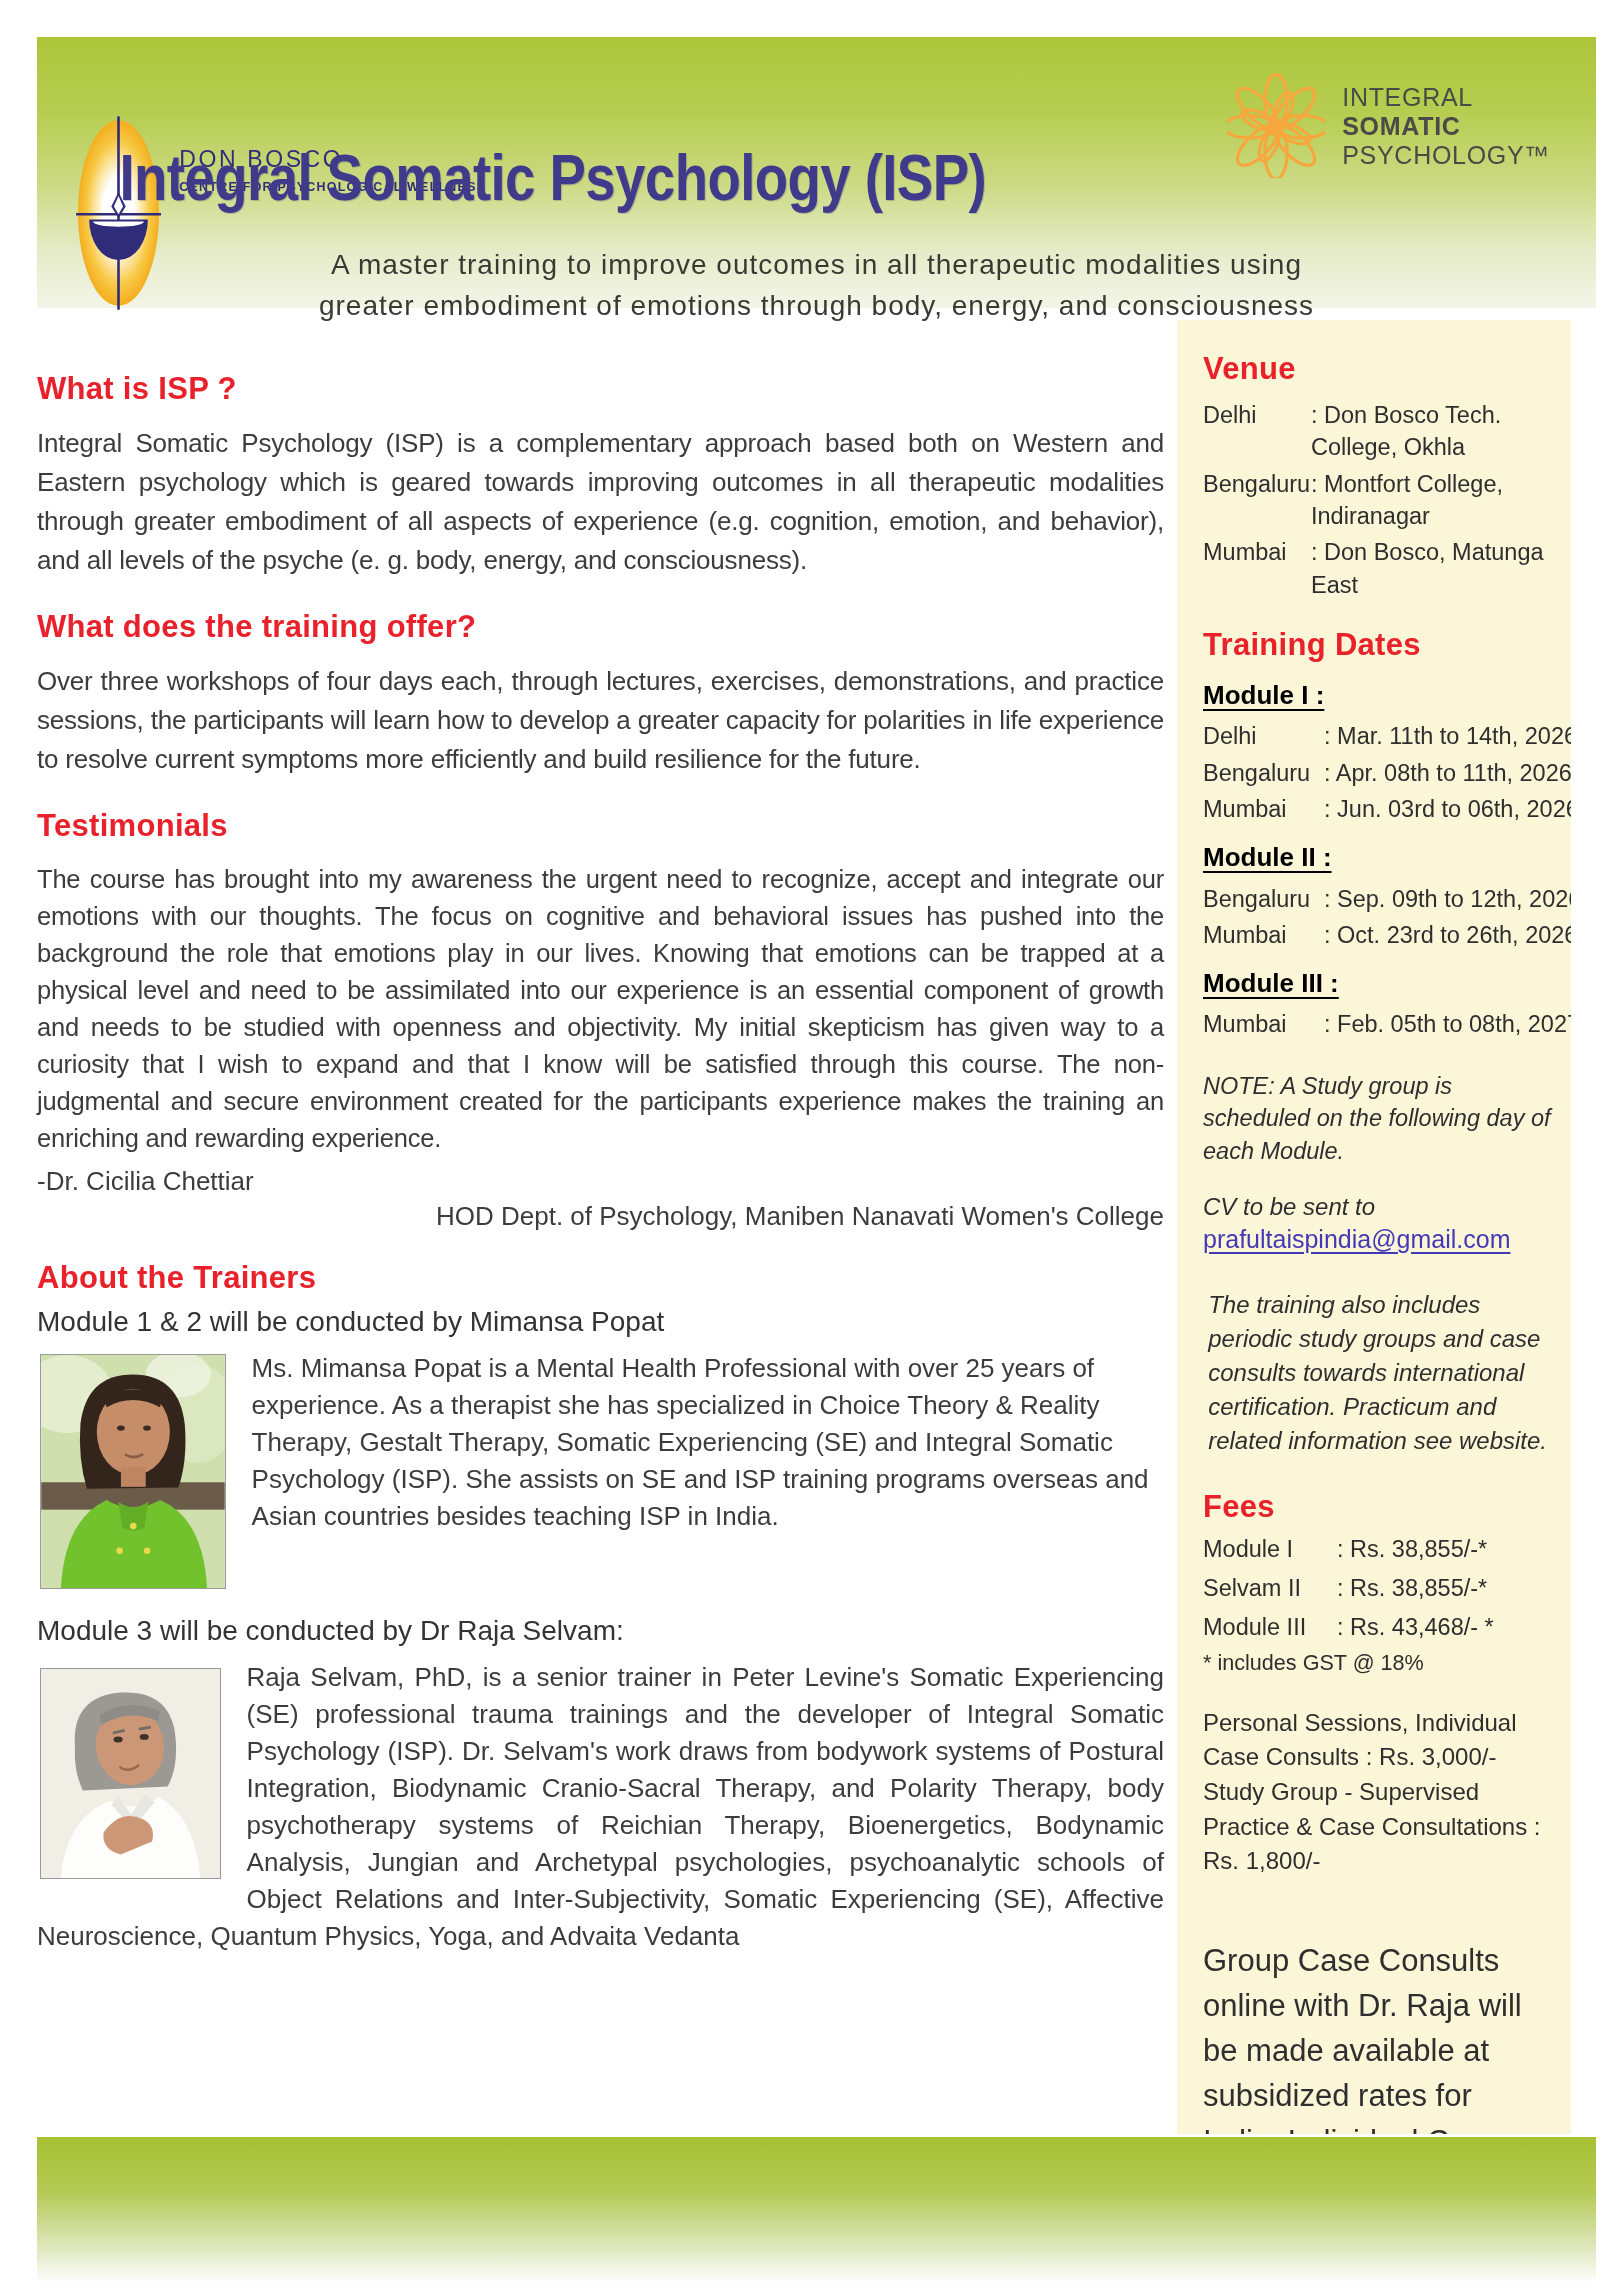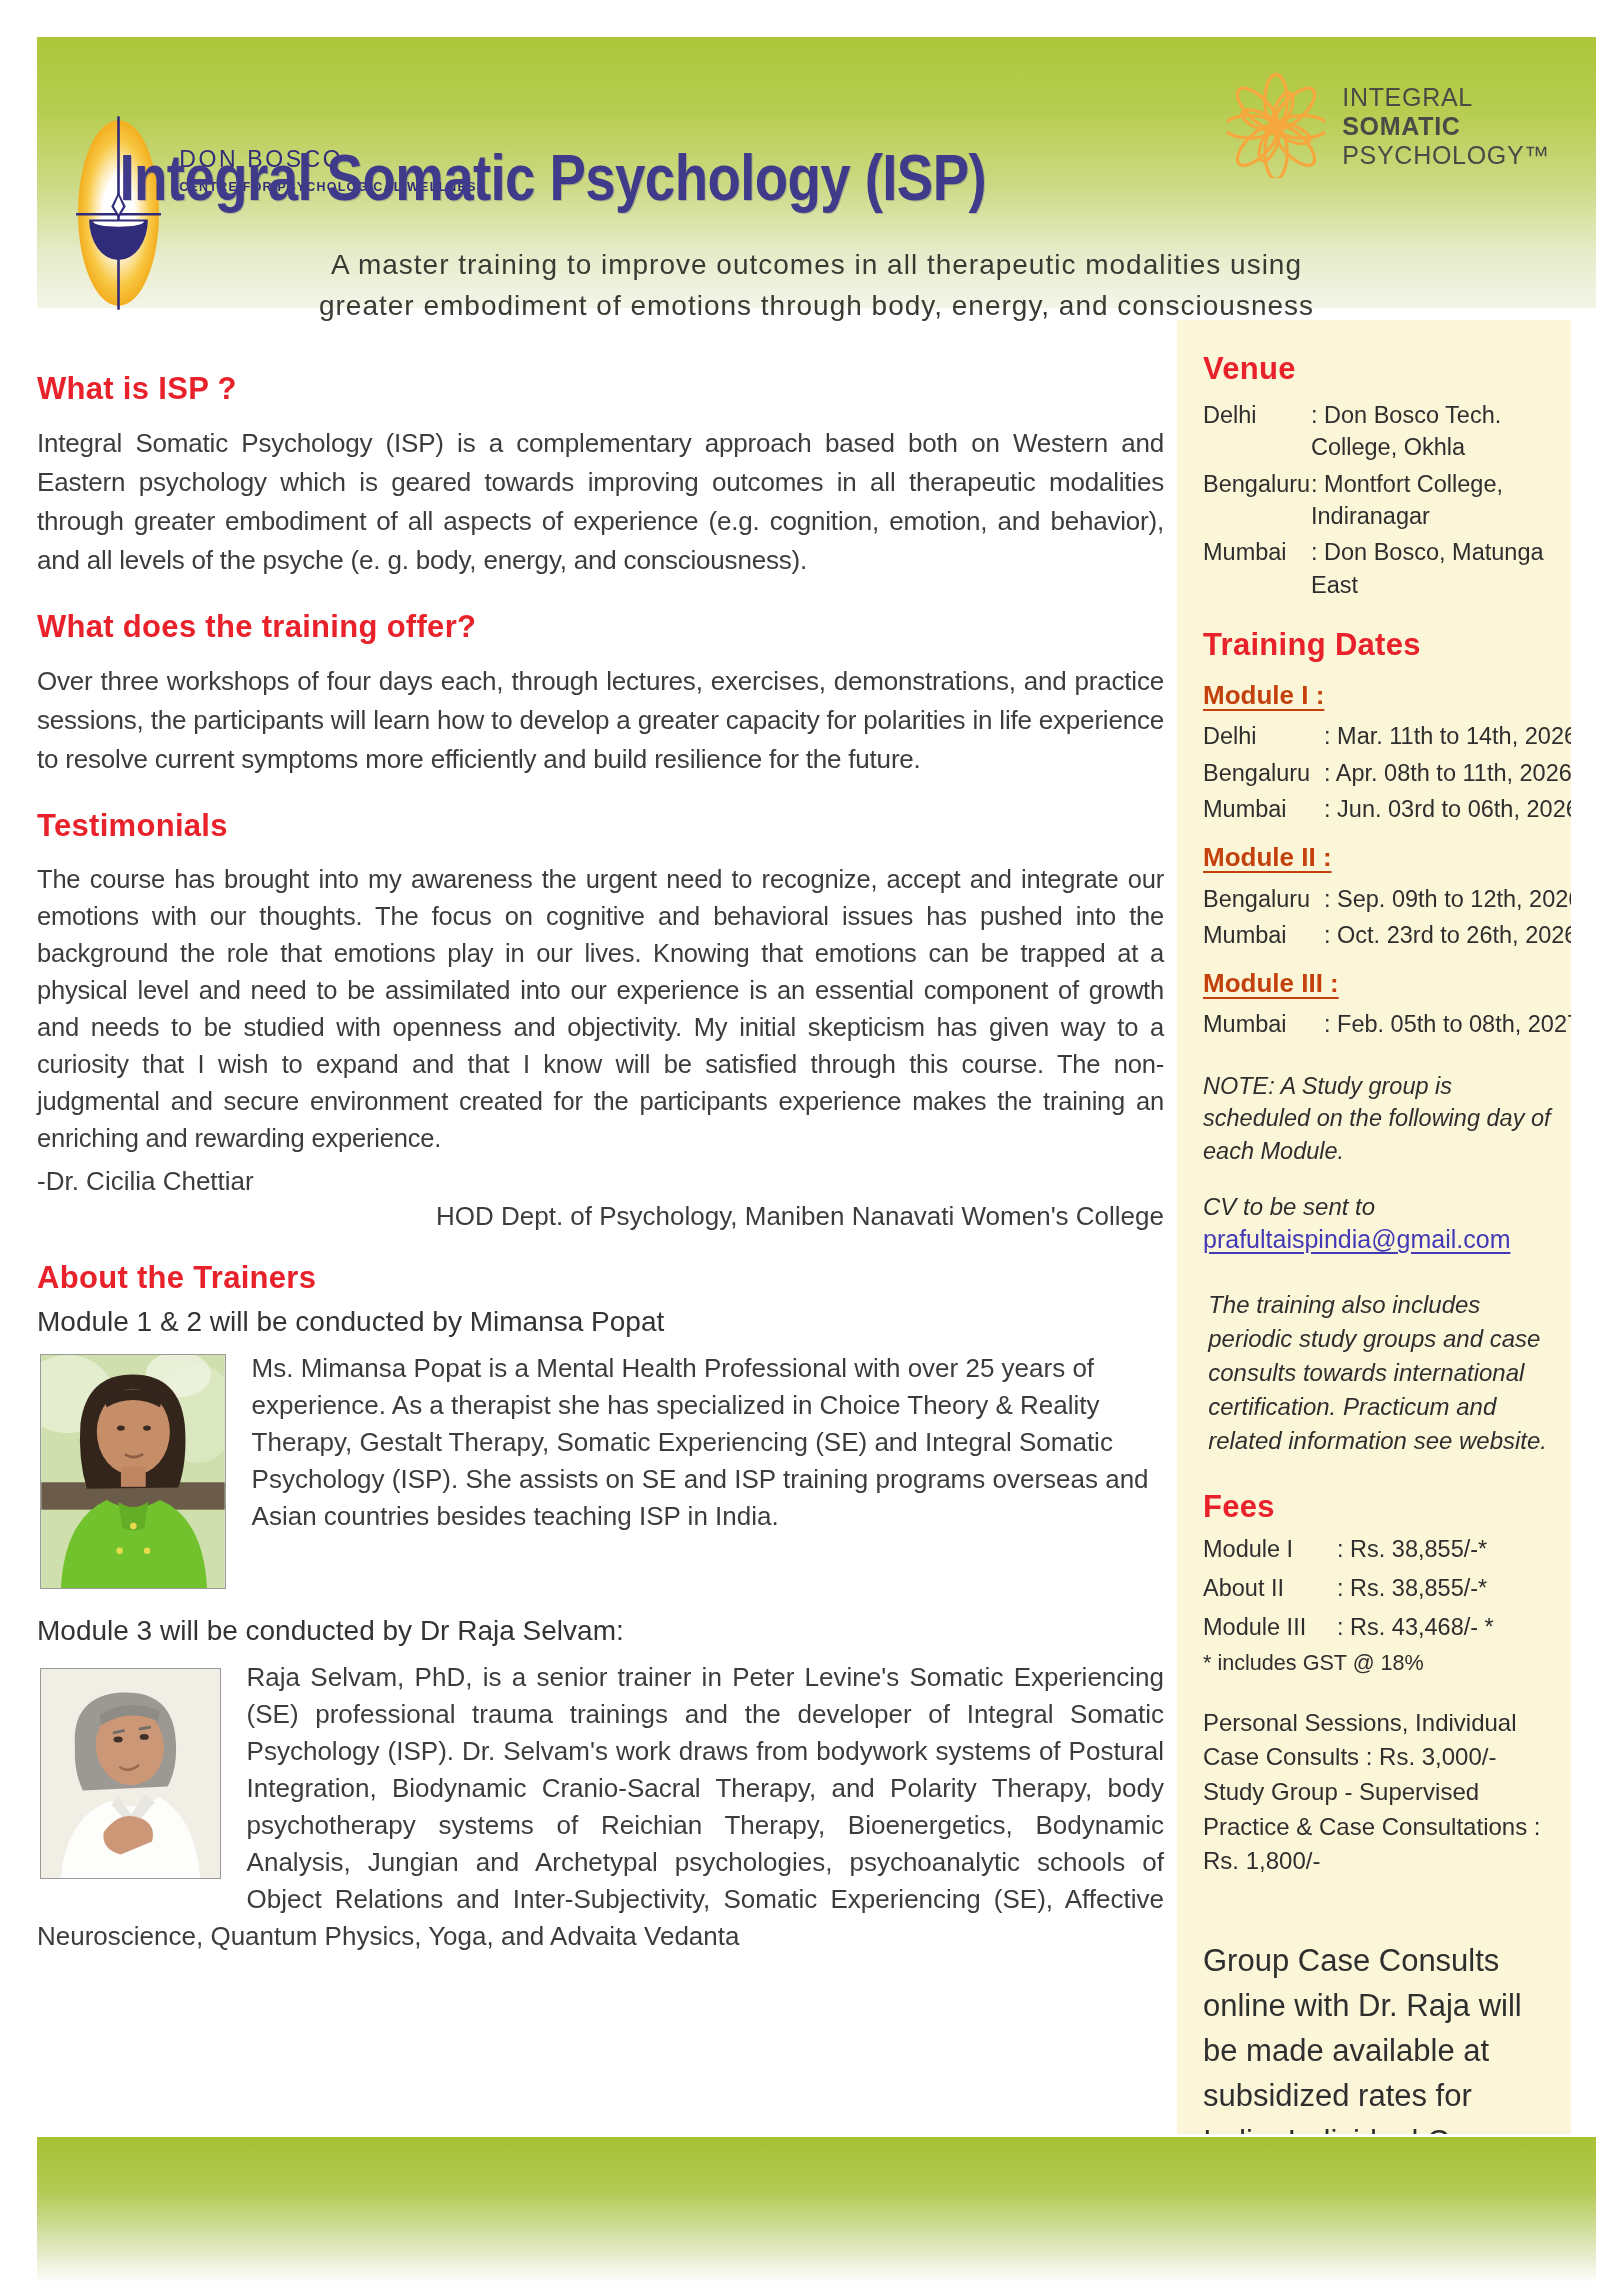--- a/index.html
+++ b/index.html
@@ -41,21 +41,21 @@
   .sidebar{position:absolute;left:1177px;top:320px;width:394px;height:1814px;background:#fbf6d8;
     box-sizing:border-box;padding:31px 17px 0 26px;overflow:hidden;font-size:23.5px;color:#2e2e2e;}
   .shead{color:#e8212a;font-weight:bold;font-size:31px;margin:0 0 11.8px 0;letter-spacing:0.3px;}
   .srow{display:flex;line-height:1.38;margin:0 0 3.9px 0;}
   .srow .city{flex:0 0 108px;}
   .srow .val{flex:1;}
   .dates .srow .city{flex:0 0 121px;}
   .dates .srow .val{white-space:nowrap;}
   .fees-rows .srow .city{flex:0 0 134px;}
   .fees-rows .srow{margin-bottom:6.5px;}
-  .module-label{font-weight:bold;font-size:26px;color:#c2410c;text-decoration:underline;
+  .module-label{font-weight:bold;font-size:26px;color:#000000;text-decoration:underline;
     text-underline-offset:5.2px;margin:17px 0 9.2px 0;}
   .note{font-style:italic;font-size:23.5px;line-height:1.38;margin:29px 0 0 0;}
   .cvline{font-style:italic;font-size:24px;margin:26px 0 0 0;}
   .cvmail{font-size:25px;color:#4338b5;text-decoration:underline;text-underline-offset:3.9px;display:inline-block;margin-top:3.9px;}
   .includes{font-style:italic;font-size:24px;line-height:1.42;margin:34px 0 0 5.2px;}
   .fees-block{margin-top:31px;}
   .gst{font-size:21.6px;margin:1.3px 0 0 0;}
   .extra-fees p{margin:0 0 1.3px 0;line-height:1.42;font-size:24px;}
   .extra-fees{margin-top:30px;}
   .group-consults{margin-top:60px;line-height:1.46;font-size:31px;}
@@ -260,21 +260,21 @@
     <div class="fees-block">
       <h2 class="shead" style="margin-bottom:7.8px;">Fees</h2>
       <div class="fees-rows">
 
           <div class="srow">
             <span class="city">Module I</span>
             <span class="val">: Rs. 38,855/-*</span>
           </div>
 
           <div class="srow">
-            <span class="city">About II</span>
+            <span class="city">Selvam II</span>
             <span class="val">: Rs. 38,855/-*</span>
           </div>
 
           <div class="srow">
             <span class="city">Module III</span>
             <span class="val">: Rs. 43,468/- *</span>
           </div>
         </div>
       <p class="gst">* includes GST @ 18%</p>
       <div class="extra-fees">

